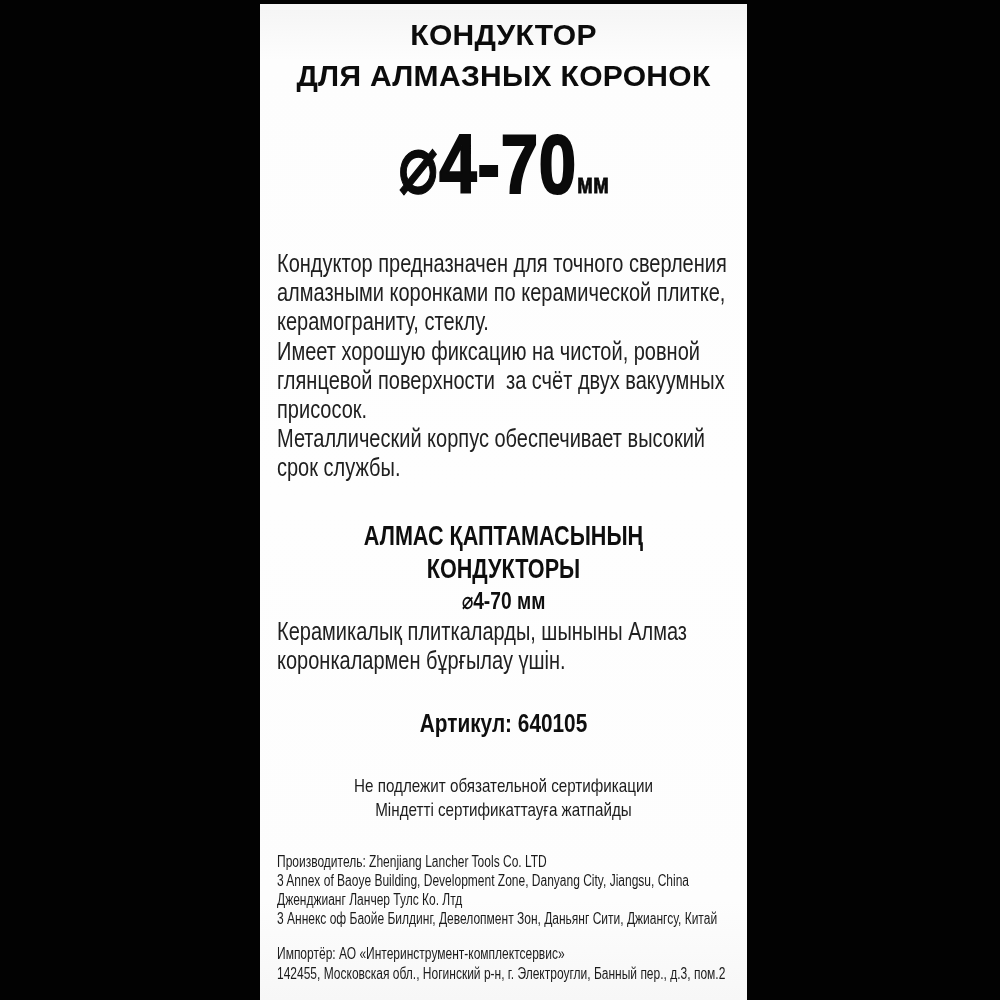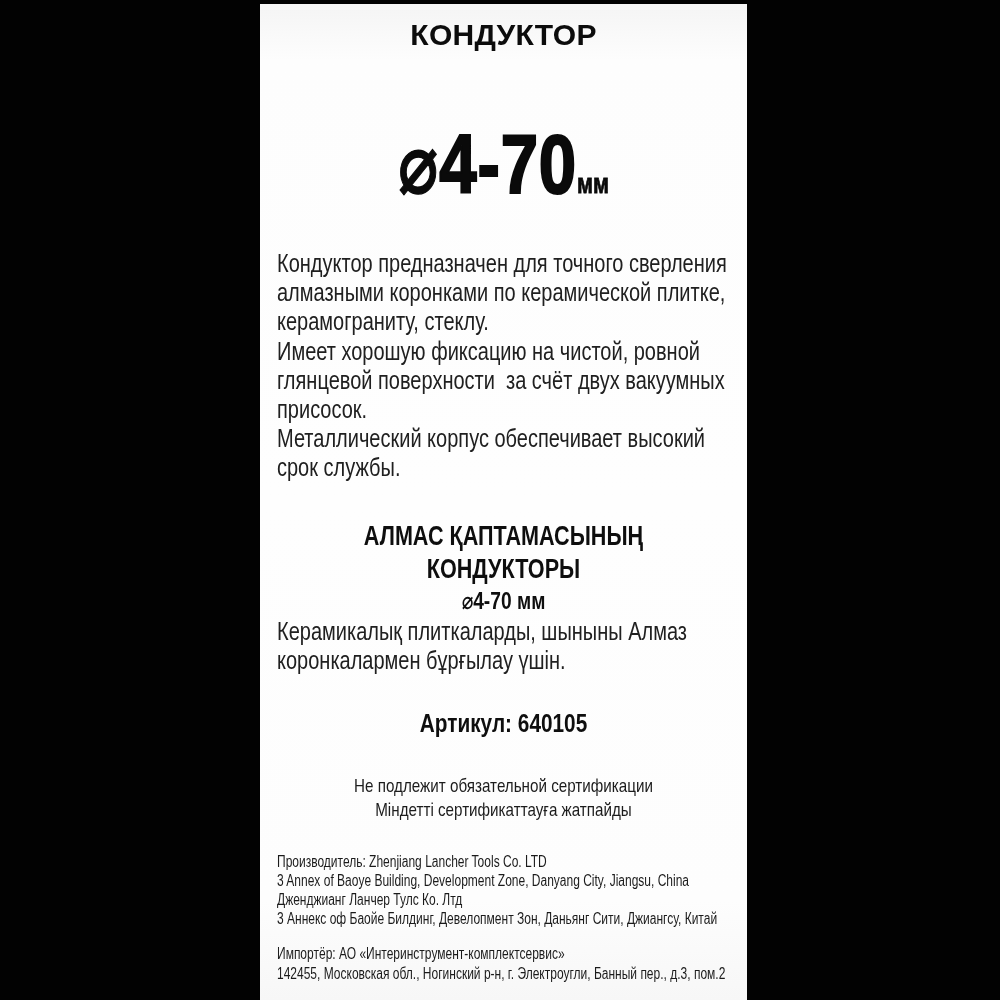--- a/index.html
+++ b/index.html
@@ -90,20 +90,21 @@
 
 <div class="canvas">
   <div class="side-bar left"></div>
   <div class="side-bar right"></div>
 
   <div class="label">
     <div class="label-top-edge"></div>
 
     <div class="block title">
         <div class="line">КОНДУКТОР</div>
+        <div class="line">ДЛЯ АЛМАЗНЫХ КОРОНОК</div>
       </div>
 
     <div class="block dia"><span class="dia-big"><span class="dia-sym">⌀</span><span>4-70</span></span><span class="dia-unit">мм</span></div>
 
     <div class="block ru-desc">
         <div class="line">Кондуктор предназначен для точного сверления</div>
         <div class="line">алмазными коронками по керамической плитке,</div>
         <div class="line">керамограниту, стеклу.</div>
         <div class="line">Имеет хорошую фиксацию на чистой, ровной</div>
         <div class="line">глянцевой поверхности  за счёт двух вакуумных</div>

